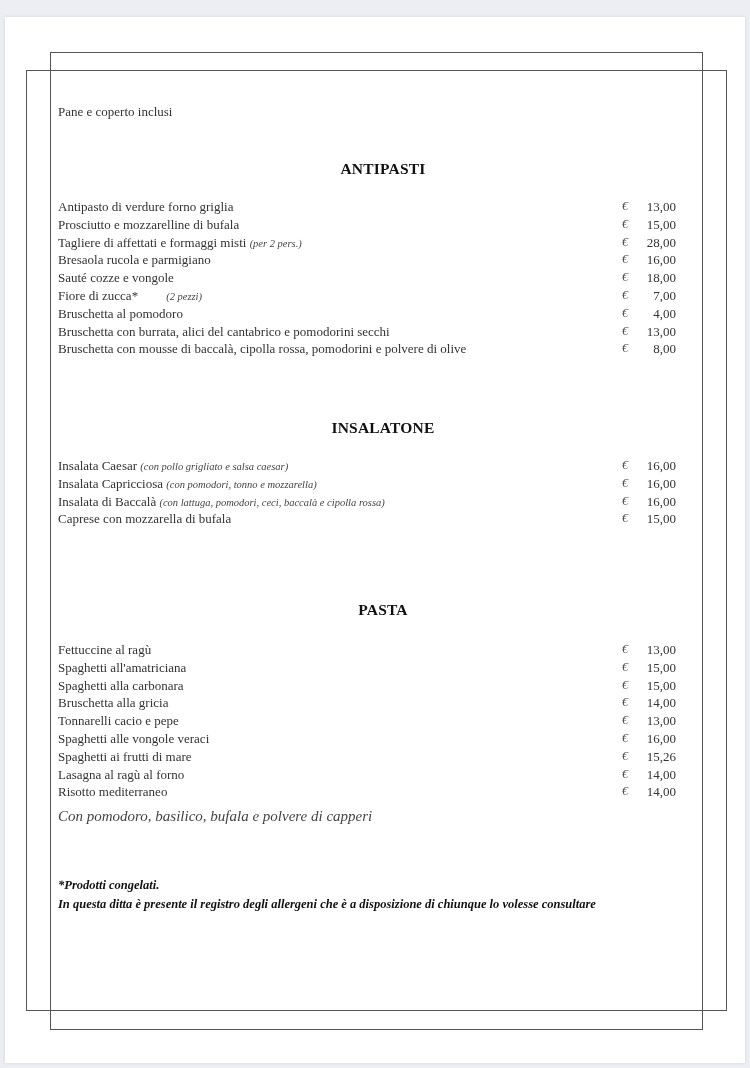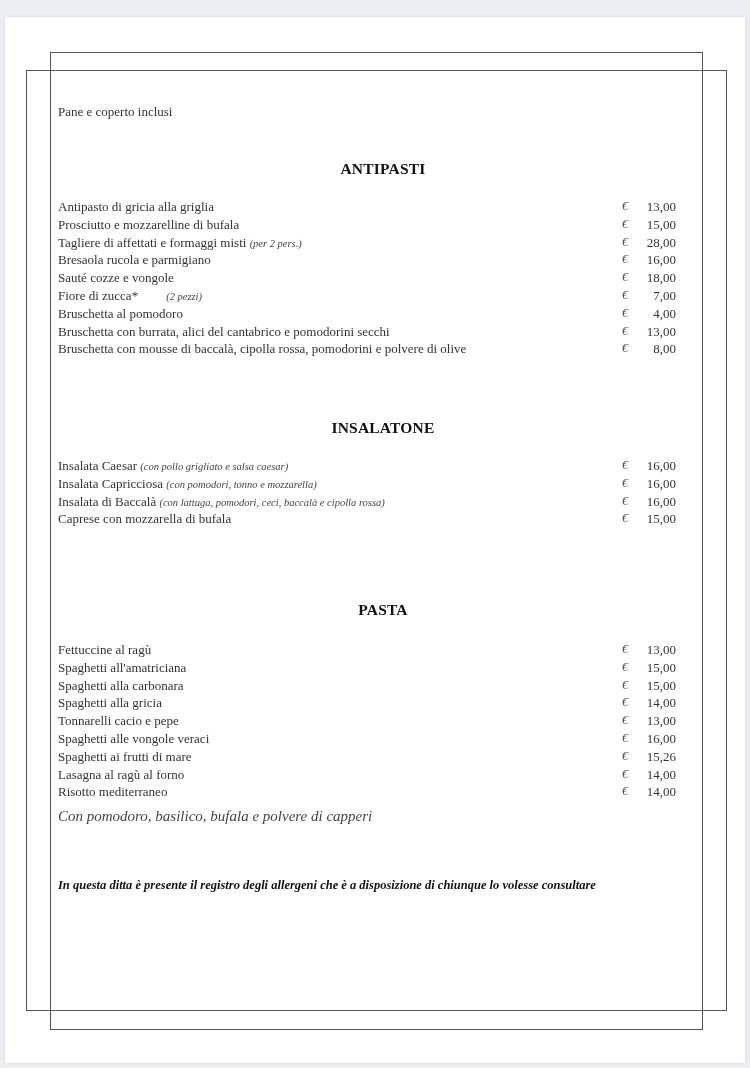--- a/index.html
+++ b/index.html
@@ -56,21 +56,21 @@
 <div class="page"></div>
 <div class="frame frame-a"></div>
 <div class="frame frame-b"></div>
 
 <div class="content">
   <div class="note-top">Pane e coperto inclusi</div>
 
   <div class="section-title" style="top:160px">ANTIPASTI</div>
   <div class="menu-list" style="top:198px">
     <div class="row">
-        <span class="name">Antipasto di gricia alla griglia</span>
+        <span class="name">Antipasto di verdure forno griglia</span>
         <span class="price">
           <span class="cur">€</span>
           <span class="amt">13,00</span>
         </span>
       </div>
     <div class="row">
         <span class="name">Prosciutto e mozzarelline di bufala</span>
         <span class="price">
           <span class="cur">€</span>
           <span class="amt">15,00</span>
@@ -176,21 +176,21 @@
         </span>
       </div>
     <div class="row">
         <span class="name">Spaghetti alla carbonara</span>
         <span class="price">
           <span class="cur">€</span>
           <span class="amt">15,00</span>
         </span>
       </div>
     <div class="row">
-        <span class="name">Spaghetti alla gricia</span>
+        <span class="name">Bruschetta alla gricia</span>
         <span class="price">
           <span class="cur">€</span>
           <span class="amt">14,00</span>
         </span>
       </div>
     <div class="row">
         <span class="name">Tonnarelli cacio e pepe</span>
         <span class="price">
           <span class="cur">€</span>
           <span class="amt">13,00</span>
@@ -221,15 +221,16 @@
         <span class="name">Risotto mediterraneo</span>
         <span class="price">
           <span class="cur">€</span>
           <span class="amt">14,00</span>
         </span>
       </div>
   </div>
   <div class="small-italic" style="top:808px">Con pomodoro, basilico, bufala e polvere di capperi</div>
 
   <div class="footer">
+    <div>*Prodotti congelati.</div>
     <div>In questa ditta è presente il registro degli allergeni che è a disposizione di chiunque lo volesse consultare</div>
   </div>
 </div>
 
 </body></html>

